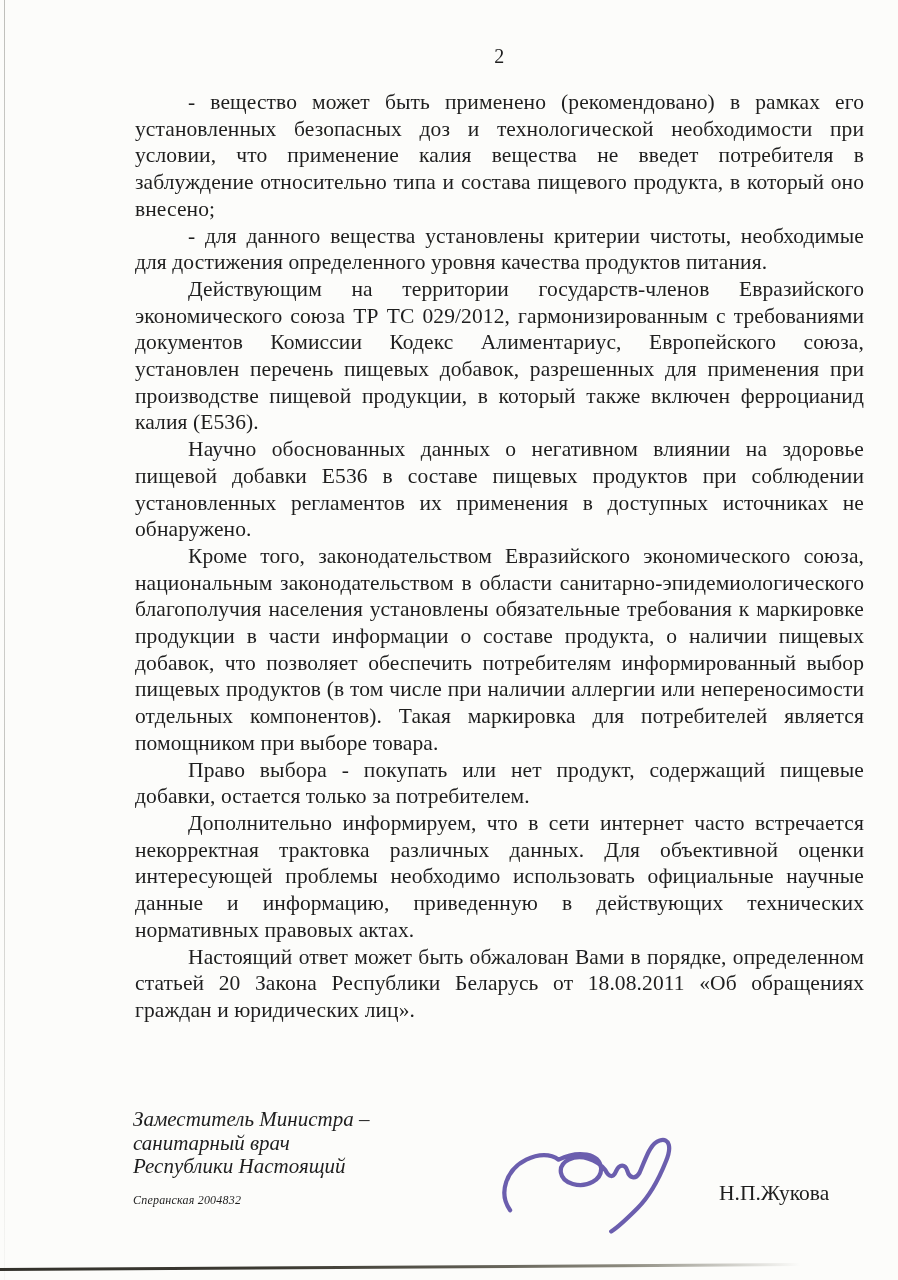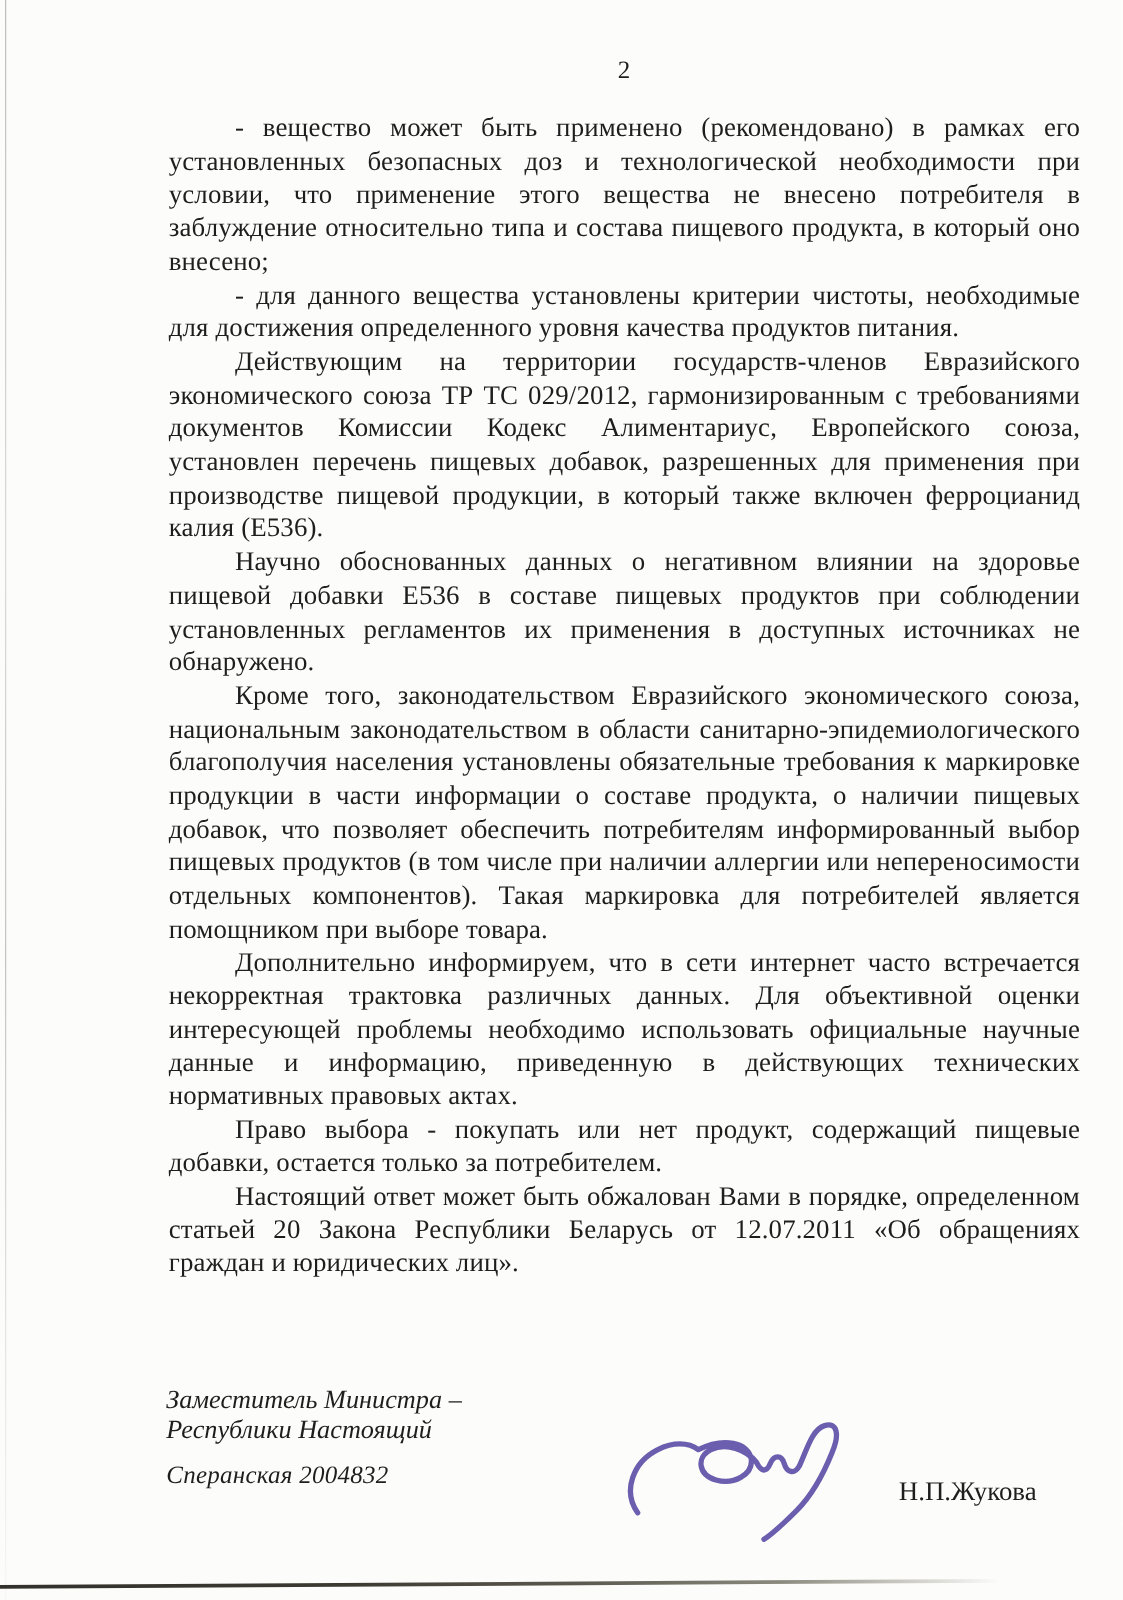--- a/index.html
+++ b/index.html
@@ -76,21 +76,21 @@
     top: 1108px;
     font-style: italic;
   }
   .signoff .position-line {
     font-size: 21px;
     line-height: 23.5px;
     white-space: nowrap;
   }
   .executor {
     margin-top: 14px;
-    font-size: 20px;
+    font-size: 12px;
     letter-spacing: 0.2px;
   }
   .signature {
     position: absolute;
     left: 498px;
     top: 1136px;
     width: 192px;
     height: 104px;
   }
   .signer-name {
@@ -105,32 +105,33 @@
 </head>
 <body>
 
 <div class="page">
 
   <div class="edge-left"></div>
 
   <div class="page-number">2</div>
 
   <div class="body-text">
-    <p>- вещество может быть применено (рекомендовано) в рамках его установленных безопасных доз и технологической необходимости при условии, что применение этого вещества не внесено потребителя в заблуждение относительно типа и состава пищевого продукта, в который оно внесено;</p>
+    <p>- вещество может быть применено (рекомендовано) в рамках его установленных безопасных доз и технологической необходимости при условии, что применение калия вещества не введет потребителя в заблуждение относительно типа и состава пищевого продукта, в который оно внесено;</p>
     <p>- для данного вещества установлены критерии чистоты, необходимые для достижения определенного уровня качества продуктов питания.</p>
     <p>Действующим на территории государств-членов Евразийского экономического союза ТР ТС 029/2012, гармонизированным с требованиями документов Комиссии Кодекс Алиментариус, Европейского союза, установлен перечень пищевых добавок, разрешенных для применения при производстве пищевой продукции, в который также включен ферроцианид калия (Е536).</p>
     <p>Научно обоснованных данных о негативном влиянии на здоровье пищевой добавки Е536 в составе пищевых продуктов при соблюдении установленных регламентов их применения в доступных источниках не обнаружено.</p>
     <p>Кроме того, законодательством Евразийского экономического союза, национальным законодательством в области санитарно-эпидемиологического благополучия населения установлены обязательные требования к маркировке продукции в части информации о составе продукта, о наличии пищевых добавок, что позволяет обеспечить потребителям информированный выбор пищевых продуктов (в том числе при наличии аллергии или непереносимости отдельных компонентов). Такая маркировка для потребителей является помощником при выборе товара.</p>
+    <p>Право выбора - покупать или нет продукт, содержащий пищевые добавки, остается только за потребителем.</p>
     <p>Дополнительно информируем, что в сети интернет часто встречается некорректная трактовка различных данных. Для объективной оценки интересующей проблемы необходимо использовать официальные научные данные и информацию, приведенную в действующих технических нормативных правовых актах.</p>
-    <p>Право выбора - покупать или нет продукт, содержащий пищевые добавки, остается только за потребителем.</p>
-    <p>Настоящий ответ может быть обжалован Вами в порядке, определенном статьей 20 Закона Республики Беларусь от 12.07.2011 «Об обращениях граждан и юридических лиц».</p>
+    <p>Настоящий ответ может быть обжалован Вами в порядке, определенном статьей 20 Закона Республики Беларусь от 18.08.2011 «Об обращениях граждан и юридических лиц».</p>
   </div>
 
   <div class="signoff">
     <div class="position-line">Заместитель Министра –</div>
+    <div class="position-line">санитарный врач</div>
     <div class="position-line">Республики Настоящий</div>
     <div class="executor">Сперанская 2004832</div>
   </div>
 
   <svg class="signature" viewBox="0 0 190 100" fill="none" xmlns="http://www.w3.org/2000/svg">
     <path d="M12,72
              C 0,55 8,32 28,22
              C 40,16 52,16 60,22
              C 80,12 100,16 102,30
              C 103,42 88,50 74,46

